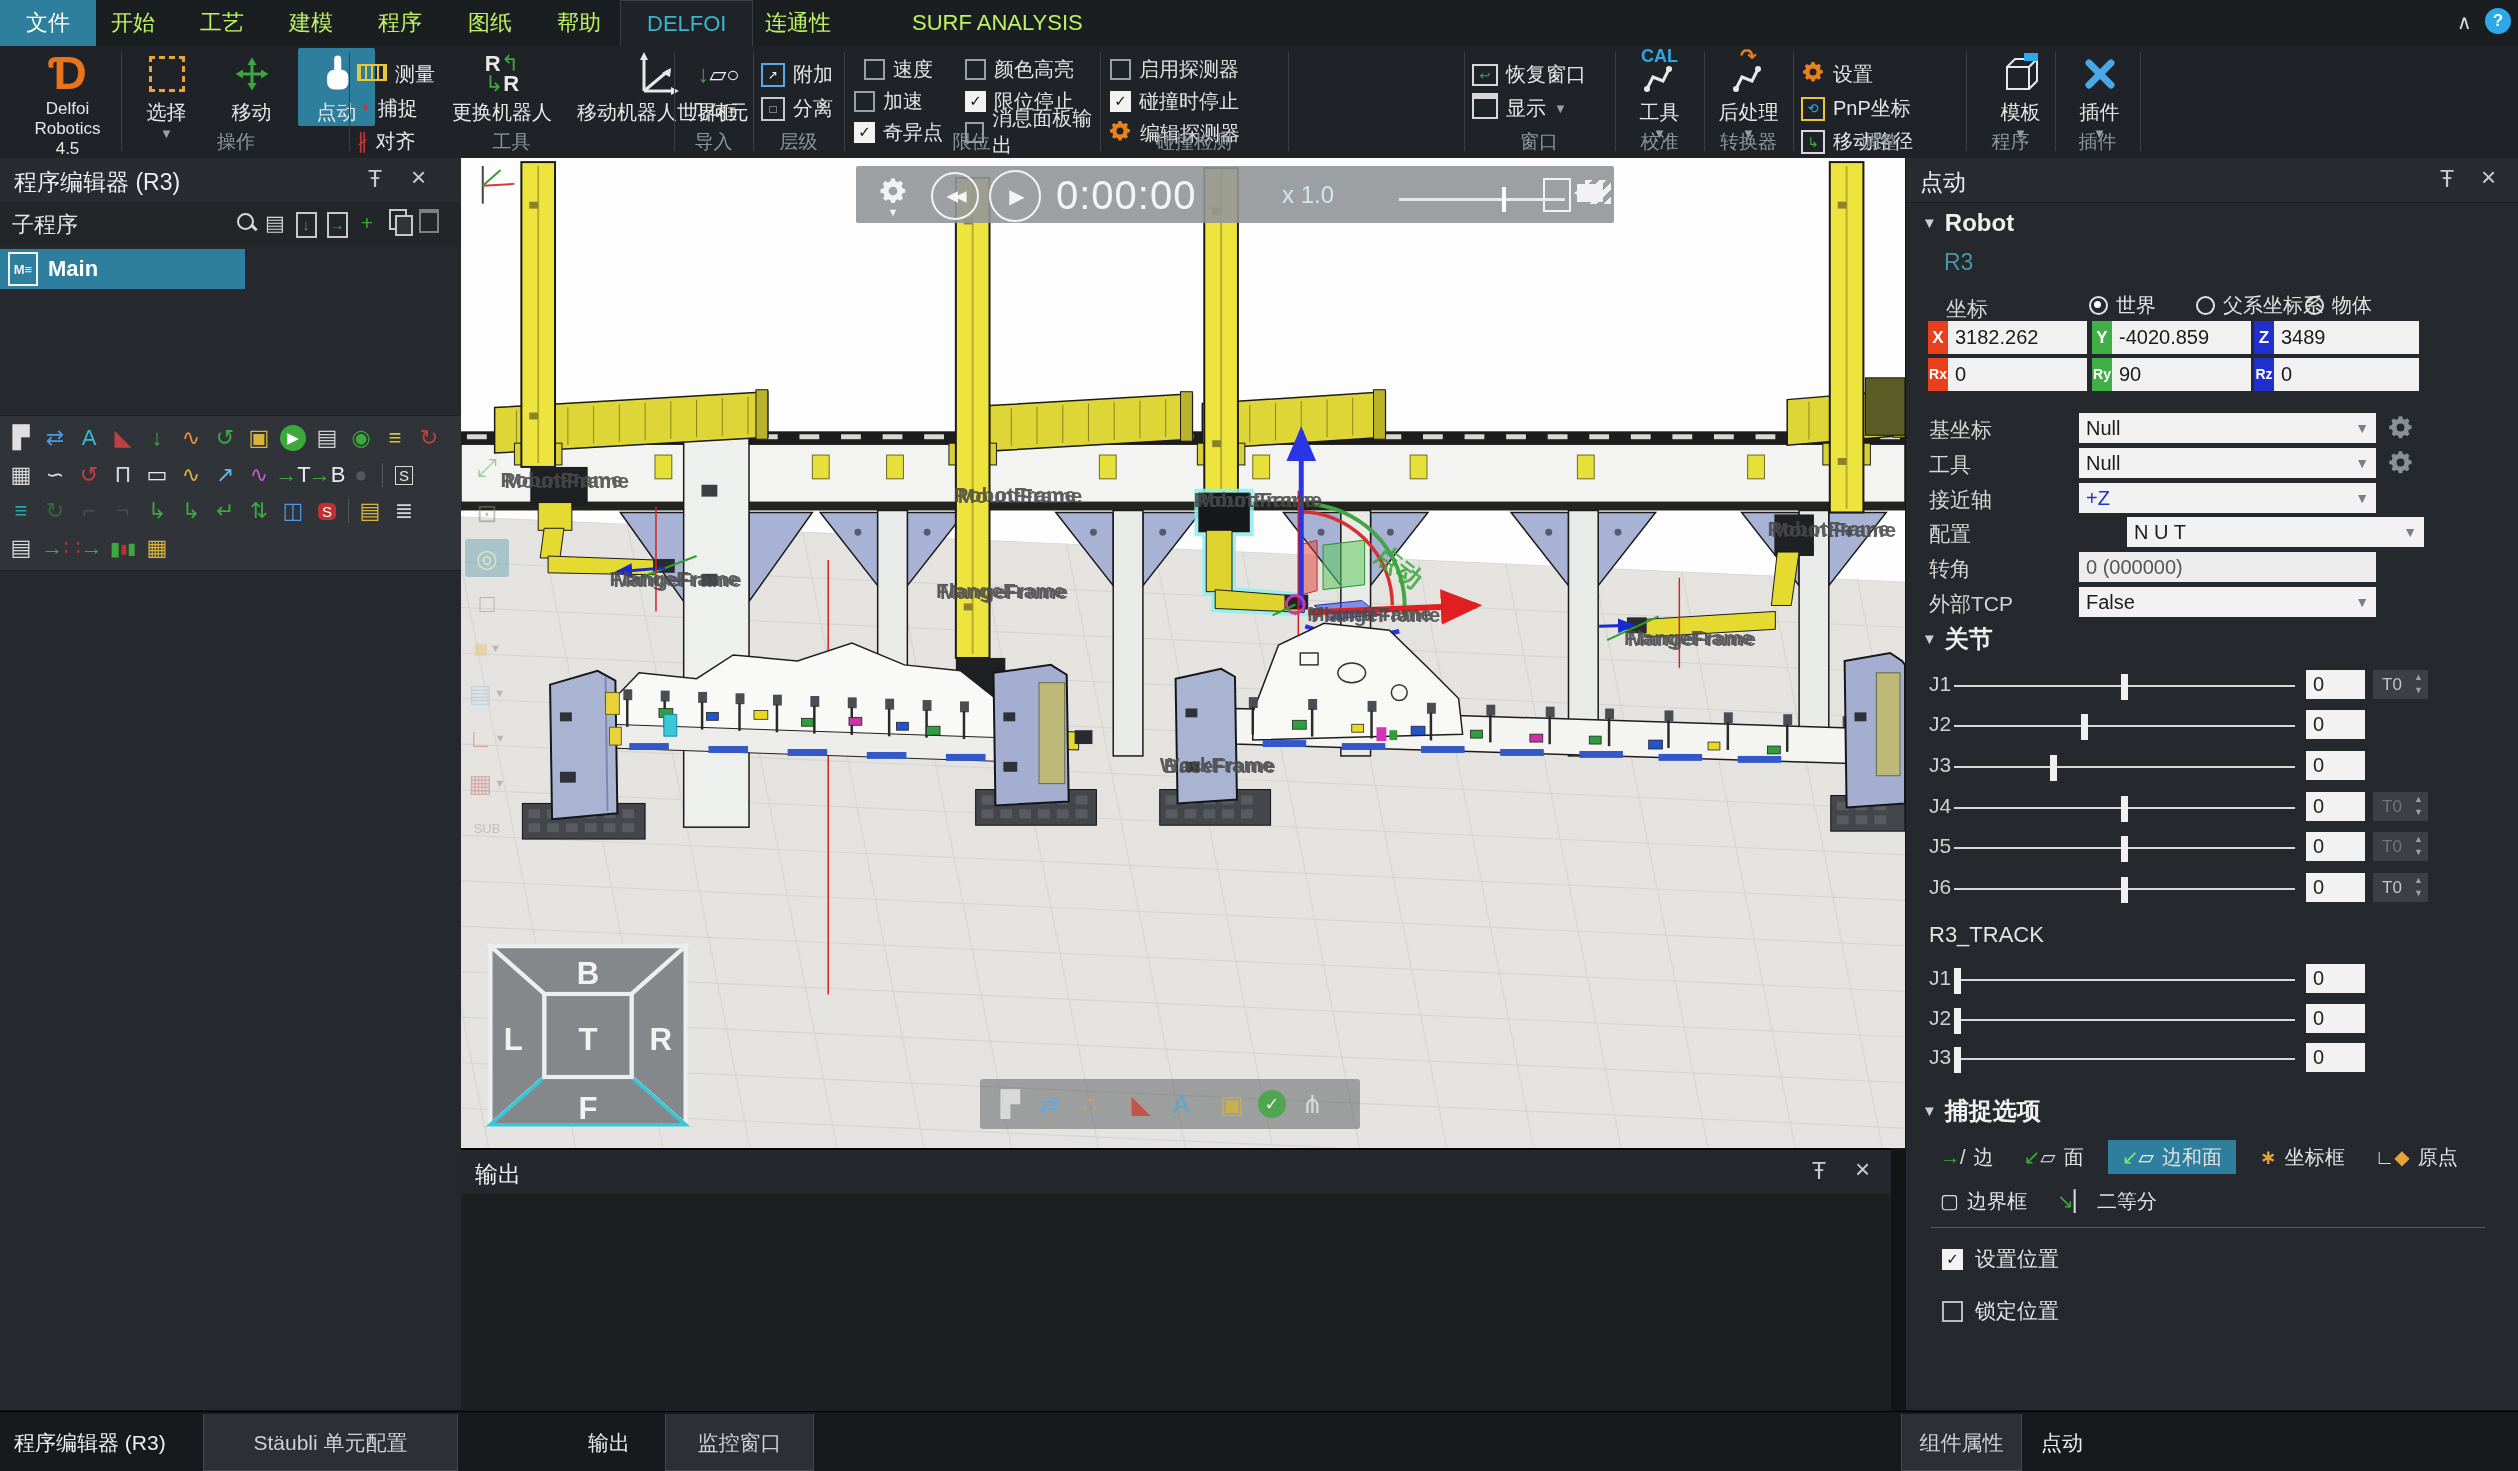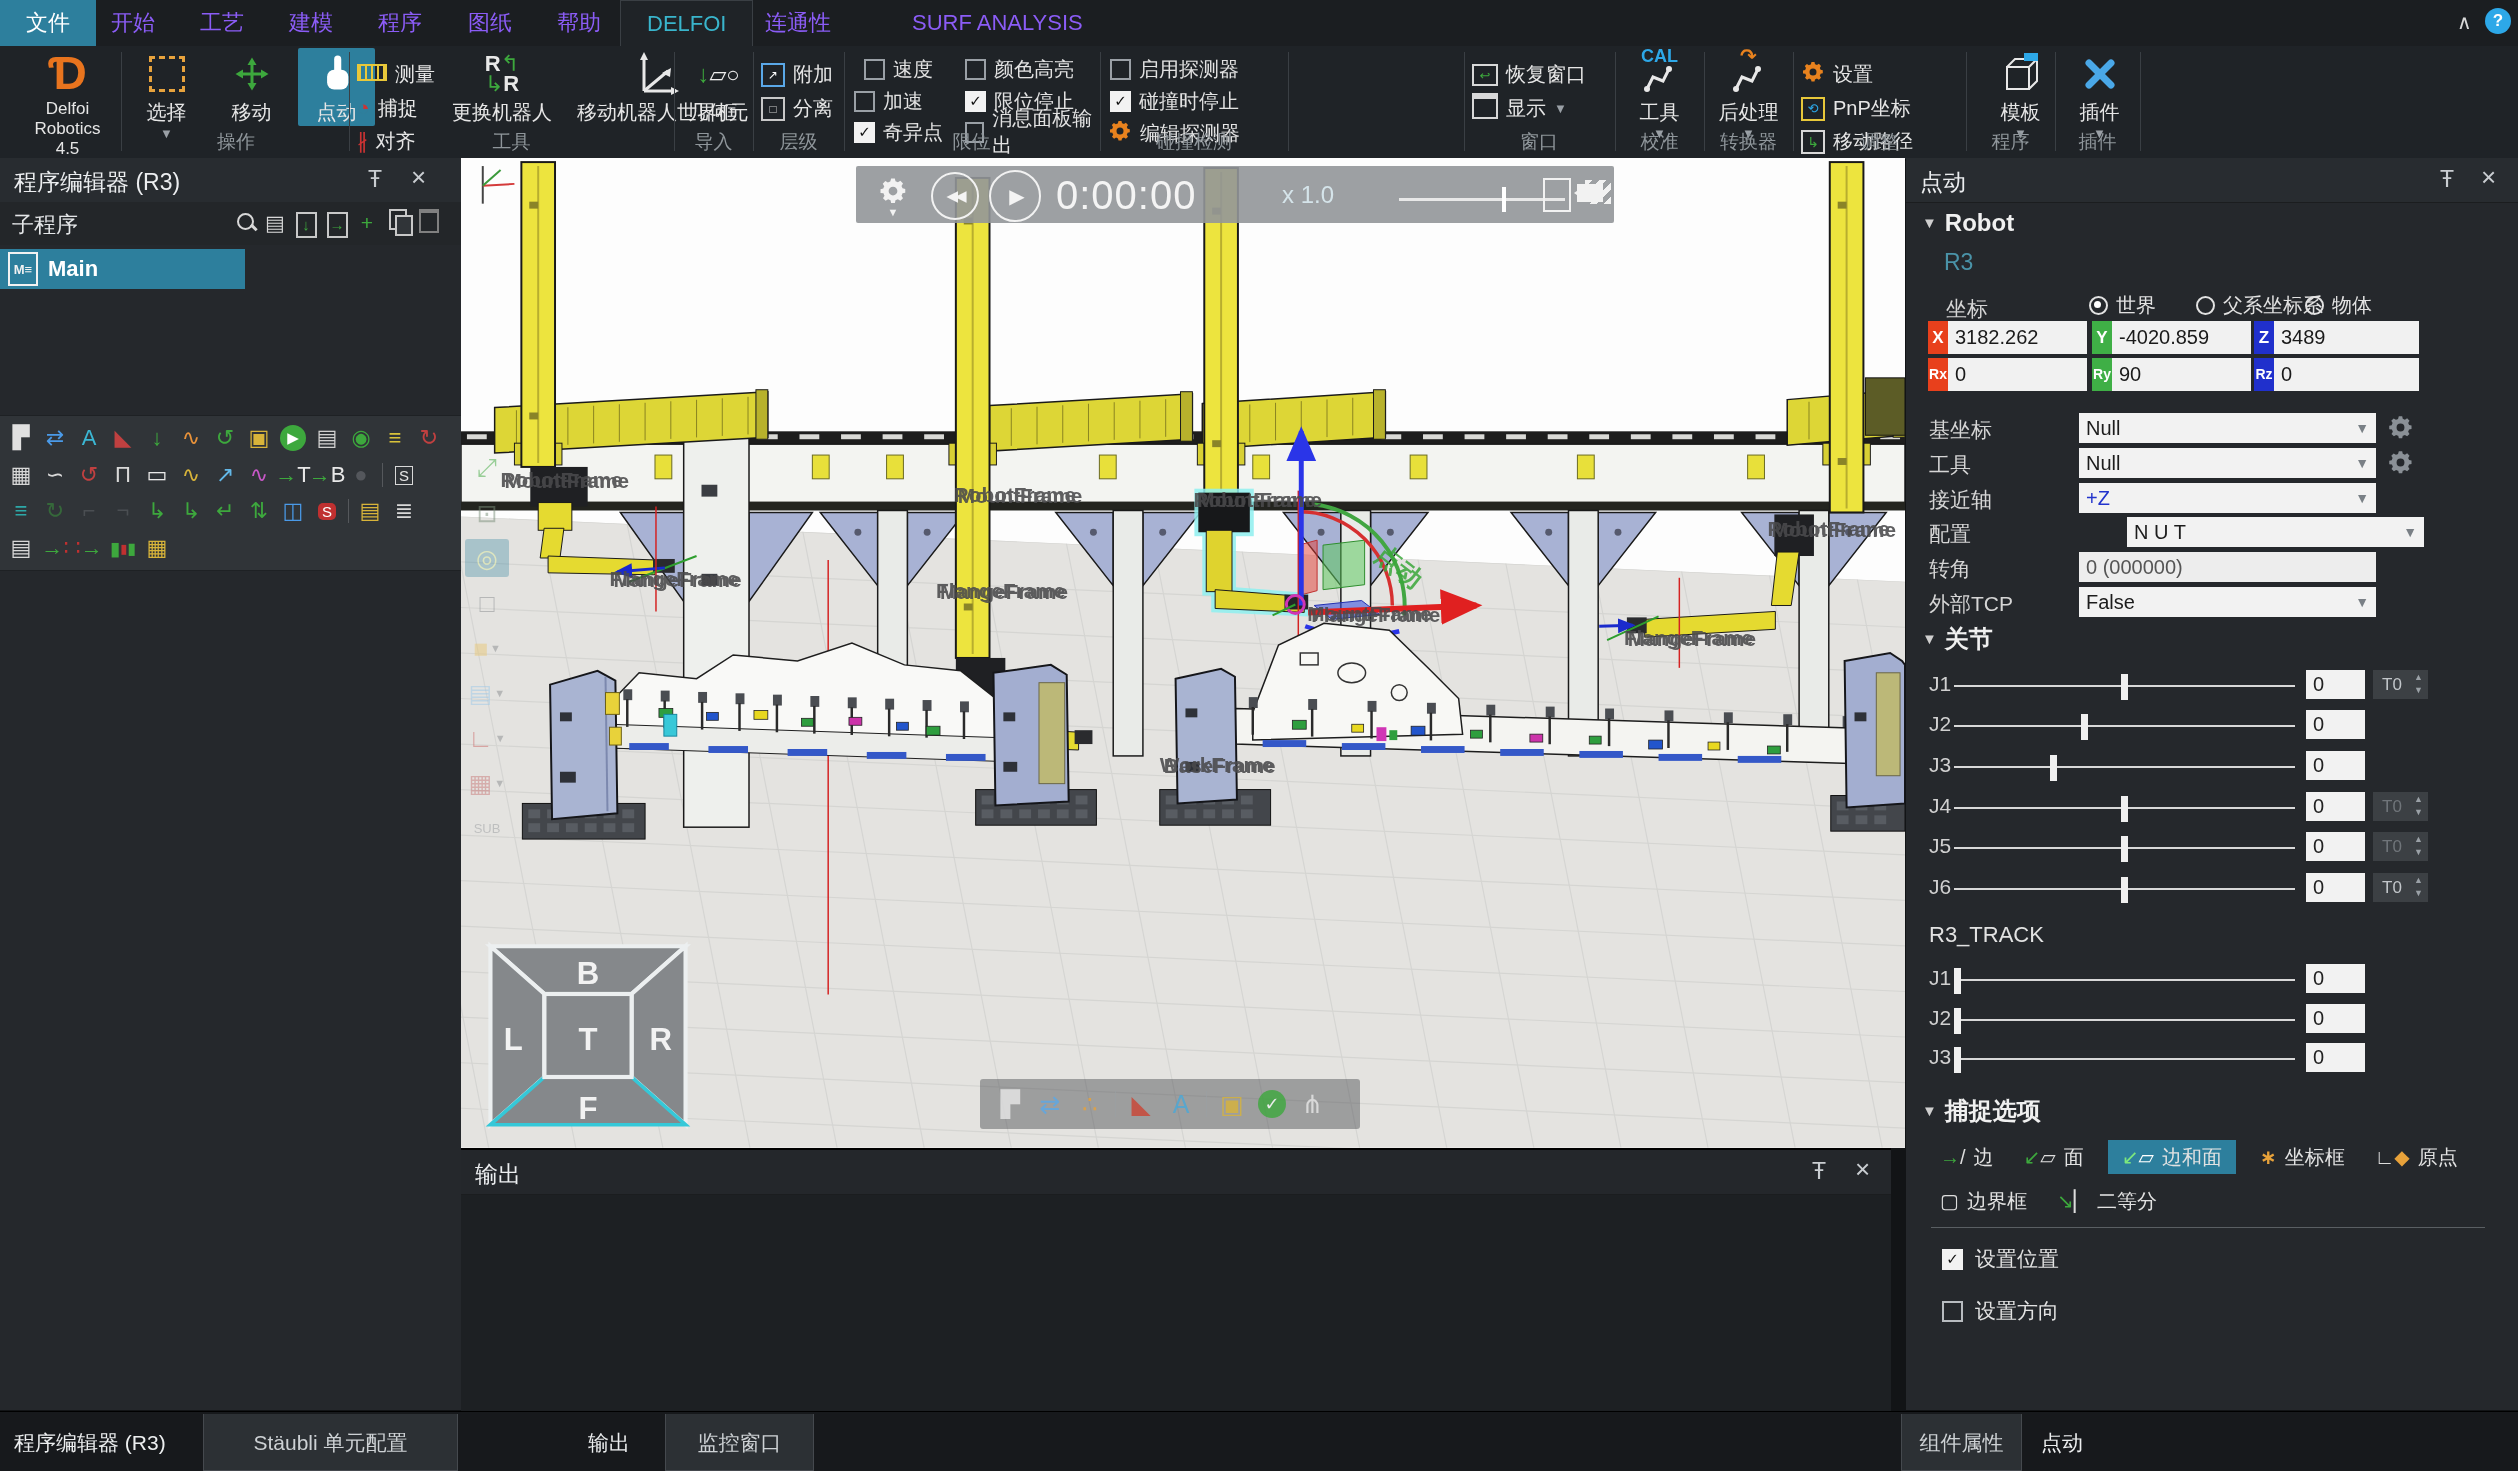--- a/index.html
+++ b/index.html
@@ -2,21 +2,21 @@
 <html><head>
 <meta charset="utf-8">
 <style>
   html,body{margin:0;padding:0;background:#121416;}
   body{width:2519px;height:1471px;position:relative;overflow:hidden;
        font-family:"Liberation Sans","DejaVu Sans",sans-serif;color:#e6e6e6;
        -webkit-font-smoothing:antialiased;}
   .abs{position:absolute;}
   
   #menubar{left:0;top:0;width:2519px;height:46px;background:#1b1e21;border-bottom:6px solid #14532d;}
-  .menu-item{position:absolute;top:0;height:46px;line-height:46px;padding:0 26px;font-size:22px;color:#8b5cf6;cursor:default;}
+  .menu-item{position:absolute;top:0;height:46px;line-height:46px;padding:0 26px;font-size:22px;color:#bef264;cursor:default;}
   .menu-item.file{background:#2d7f9d;color:#fff;}
   .menu-item.delfoi{color:#39b5cc;background:#1f2327;border:1px solid #3a3f44;border-bottom:none;}
   
   #ribbon{left:0;top:46px;width:2519px;height:113px;background:#1f2327;border-bottom:2px solid #0c0d0e;}
   .rgroup{position:absolute;top:0;height:111px;}
   .rgroup .glabel{position:absolute;bottom:2px;left:0;right:0;text-align:center;font-size:19px;color:#8f969b;}
   .rsep{position:absolute;top:6px;width:1px;height:99px;background:#3a3f44;}
   .bigbtn{position:absolute;top:2px;text-align:center;color:#e6e6e6;font-size:20px;cursor:default;}
   .bigbtn .bicon{height:51px;display:flex;align-items:center;justify-content:center;}
   .bigbtn.sel{background:#2d7f9d;border-radius:2px;}
@@ -1252,21 +1252,21 @@
           <span>二等分</span>
         </span>
       </div>
       <div class="divline" style="top:1069px"></div>
       <div class="cbrow" style="top:1087px">
         <span class="cbx on">✓</span>
         <span>设置位置</span>
       </div>
       <div class="cbrow" style="top:1139px">
         <span class="cbx"></span>
-        <span>设置方向</span>
+        <span>锁定位置</span>
       </div>
     </div>
 </div>
 
 <div id="bottombar" class="abs">
     <div class="btext" style="left:14px">程序编辑器 (R3)</div>
     <div class="btab" style="left:203px;width:255px">Stäubli 单元配置</div>
     <div class="btext" style="left:588px">输出</div>
     <div class="btab" style="left:665px;width:149px">监控窗口</div>
     <div class="btab" style="left:1901px;width:121px">组件属性</div>

